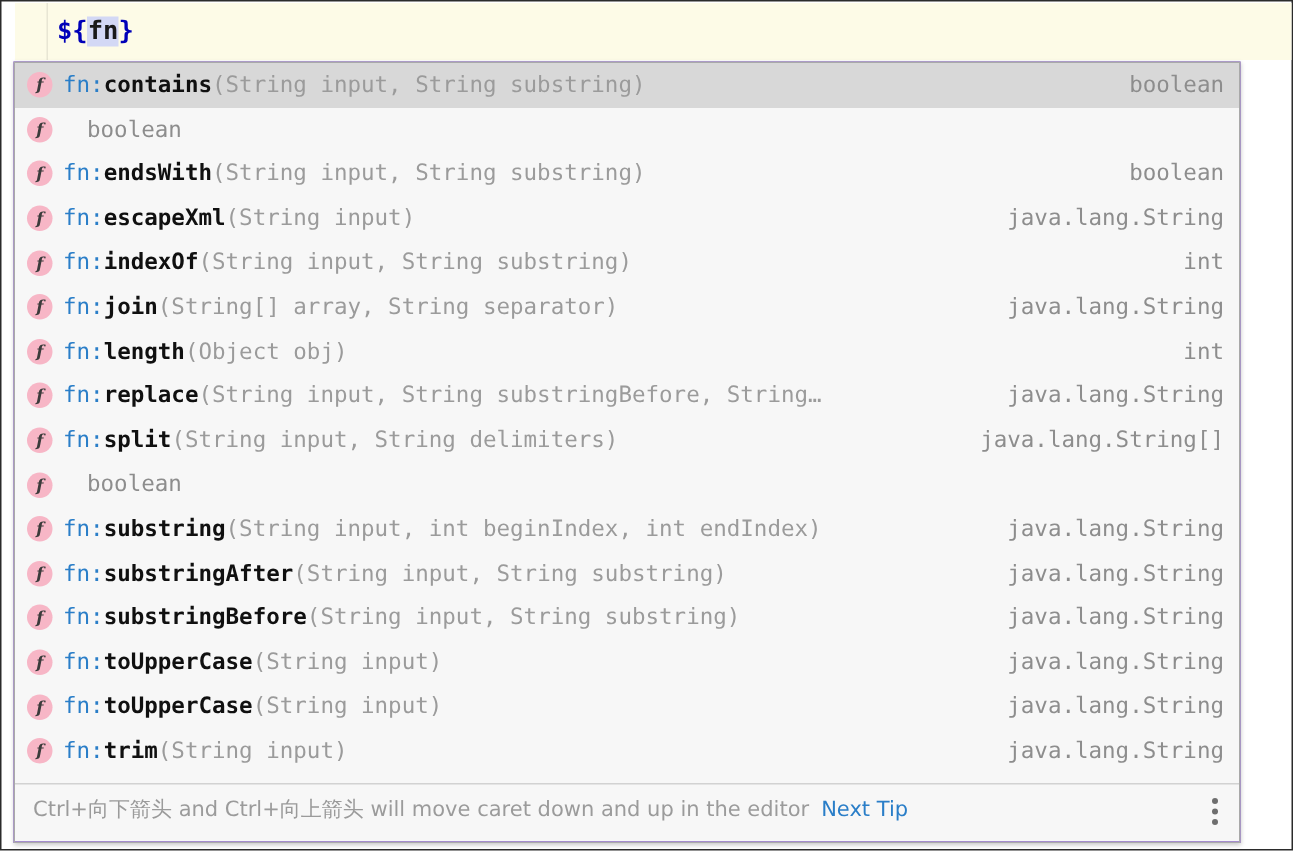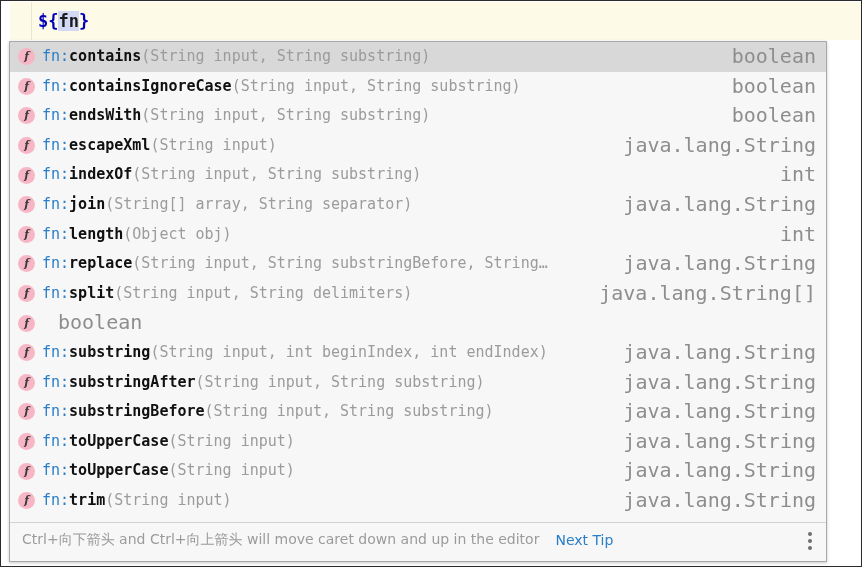--- a/index.html
+++ b/index.html
@@ -140,21 +140,21 @@
     color: #101010;
     font-weight: bold;
   }
   .sig .params {
     color: #9b9b9b;
     font-weight: normal;
   }
 
   .rettype {
     flex: 0 0 auto;
-    font-size: 20px;
+    font-size: 15px;
     line-height: 29.6px;
     color: #8d8d8d;
     text-align: left;
     padding-left: 16px;
   }
 
   
   #popup-footer {
     flex: 1 1 auto;
     border-top: 1px solid #d2d2d2;
@@ -168,21 +168,21 @@
   #hint-text {
     font-family: "DejaVu Sans", "Liberation Sans", sans-serif;
     font-size: 14px;
     color: #9b9b9b;
     white-space: nowrap;
   }
   #next-tip-link {
     font-family: "DejaVu Sans", "Liberation Sans", sans-serif;
     font-size: 14px;
     color: #2a7ec8;
-    margin-left: 16px;
+    margin-left: 8px;
     cursor: pointer;
     white-space: nowrap;
   }
   #overflow-menu-button {
     position: absolute;
     right: 8px;
     top: 50%;
     transform: translateY(-50%);
     width: 16px;
     height: 20px;
@@ -211,21 +211,20 @@
   <div id="completion-popup">
 
     <div id="completion-list">
         <div class="completion-row selected">
           <span class="fn-icon"></span>
           <span class="sig"><span class="ns">fn:</span><span class="name">contains</span><span class="params">(String input, String substring)</span></span>
           <span class="rettype">boolean</span>
         </div>
         <div class="completion-row">
           <span class="fn-icon"></span>
-          <span class="sig"><span class="ns">fn:</span><span class="name">containsIgnoreCase</span><span class="params">(String input, String substring)</span></span>
           <span class="rettype">boolean</span>
         </div>
         <div class="completion-row">
           <span class="fn-icon"></span>
           <span class="sig"><span class="ns">fn:</span><span class="name">endsWith</span><span class="params">(String input, String substring)</span></span>
           <span class="rettype">boolean</span>
         </div>
         <div class="completion-row">
           <span class="fn-icon"></span>
           <span class="sig"><span class="ns">fn:</span><span class="name">escapeXml</span><span class="params">(String input)</span></span>

